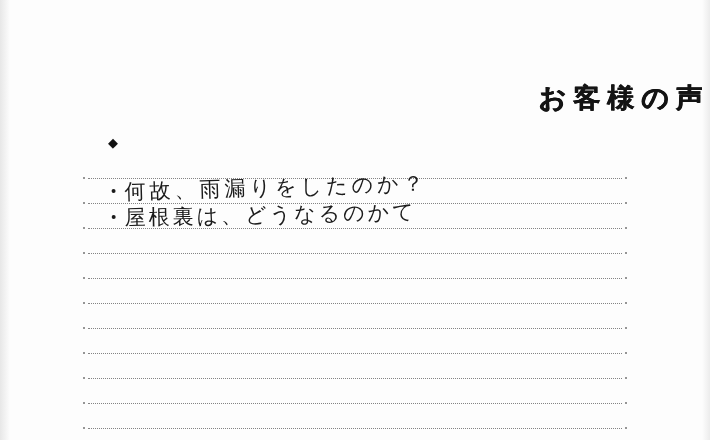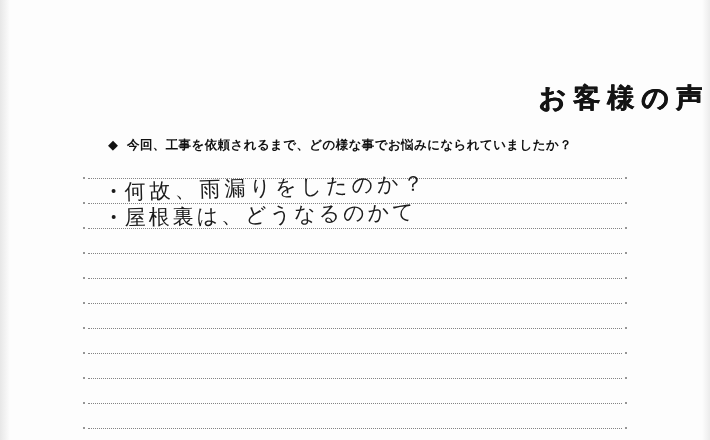--- a/index.html
+++ b/index.html
@@ -142,21 +142,20 @@
 </style>
 </head>
 <body>
 
 <div class="sheet">
 
   <div class="doc-title">お客様の声</div>
 
   <div class="question-row">
     <span class="diamond-icon">◆</span>
-    <span class="question-text">今回、工事を依頼されるまで、どの様な事でお悩みになられていましたか？</span>
   </div>
 
   <div class="lines">
       <div class="rule" style="top: 0px;">
         <span class="dot-l"></span>
         <span class="dot-r"></span>
       </div>
       <div class="rule" style="top: 25px;">
         <span class="dot-l"></span>
         <span class="dot-r"></span>

